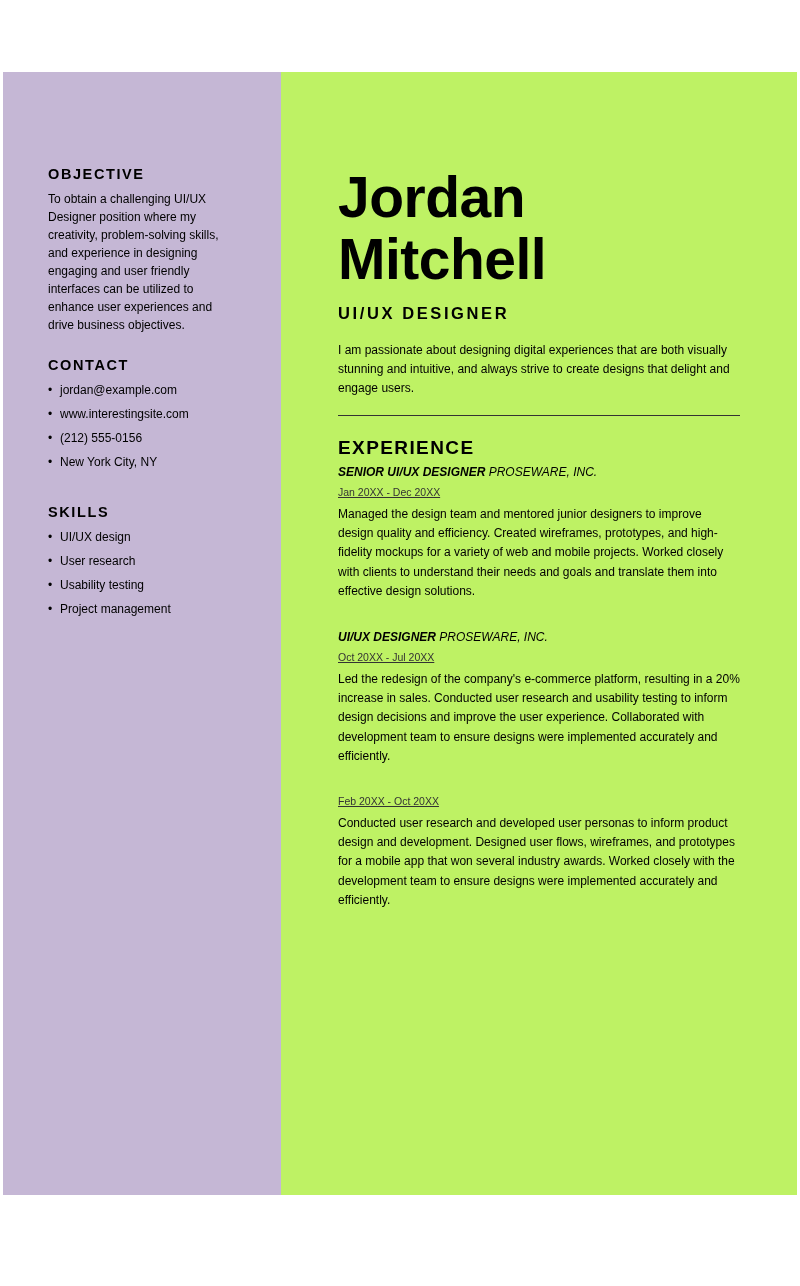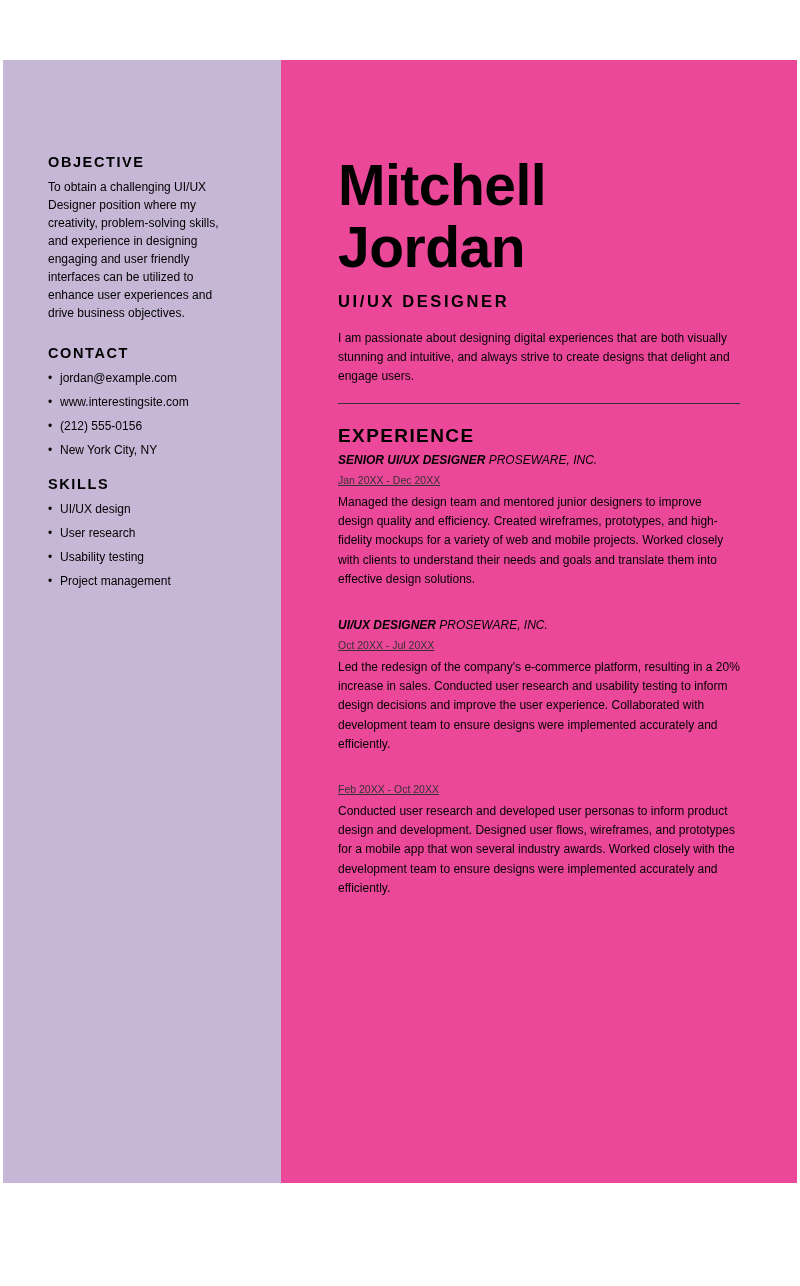--- a/index.html
+++ b/index.html
@@ -1,17 +1,17 @@
 <!DOCTYPE html>
 <html><head>
 <meta charset="utf-8">
 <style>
   html, body { margin: 0; padding: 0; background: #ffffff; }
   body { width: 800px; height: 1286px; position: relative; font-family: "Liberation Sans", sans-serif; color: #000; }
-  .page { position: absolute; left: 3px; top: 60px; width: 794px; height: 1123px; background: #ec4899; }
+  .page { position: absolute; left: 3px; top: 72px; width: 794px; height: 1123px; background: #bef264; }
   .sidebar { position: absolute; left: 0; top: 0; width: 278px; height: 100%; background: #c5b7d5; }
   .side-inner { position: absolute; left: 45px; top: 93px; width: 190px; }
   .side-h { font-size: 14.5px; font-weight: bold; letter-spacing: 1.6px; margin: 0 0 7px 0; line-height: 18px; }
   .side-p { font-size: 12px; line-height: 18px; margin: 0; }
   .side-section { margin-bottom: 22px; }
   .bullets { list-style: none; margin: 0; padding: 0; }
   .bullets li { font-size: 12px; line-height: 18px; margin-bottom: 6px; position: relative; padding-left: 12px; }
   .bullets li .dot { position: absolute; left: 0; top: 0; }
   .edu-school { font-size: 12px; font-weight: bold; line-height: 18px; }
   .edu-line { font-size: 12px; line-height: 18px; }
@@ -34,21 +34,21 @@
 
 <div class="page">
   <div class="sidebar">
     <div class="side-inner">
 
       <div class="side-section">
         <h3 class="side-h">OBJECTIVE</h3>
         <p class="side-p">To obtain a challenging UI/UX Designer position where my creativity, problem-solving skills, and experience in designing engaging and user friendly interfaces can be utilized to enhance user experiences and drive business objectives.</p>
       </div>
 
-      <div class="side-section" style="margin-bottom:16px;">
+      <div class="side-section" style="margin-bottom:32px;">
         <h3 class="side-h">CONTACT</h3>
         <ul class="bullets">
           <li><span class="dot">•</span><span>jordan@example.com</span></li>
           <li><span class="dot">•</span><span>www.interestingsite.com</span></li>
           <li><span class="dot">•</span><span>(212) 555-0156</span></li>
           <li><span class="dot">•</span><span>New York City, NY</span></li>
         </ul>
       </div>
 
 
@@ -60,22 +60,22 @@
           <li><span class="dot">•</span><span>Usability testing</span></li>
           <li><span class="dot">•</span><span>Project management</span></li>
         </ul>
       </div>
 
     </div>
   </div>
 
   <div class="main">
     <h1 class="name">
+      <div>Jordan</div>
       <div>Mitchell</div>
-      <div>Jordan</div>
     </h1>
     <h2 class="title">UI/UX DESIGNER</h2>
     <p class="summary">I am passionate about designing digital experiences that are both visually stunning and intuitive, and always strive to create designs that delight and engage users.</p>
     <hr class="divider">
 
     <h3 class="exp-h">EXPERIENCE</h3>
 
     <div class="job">
       <div class="job-head"><span class="role">SENIOR UI/UX DESIGNER</span> <span>PROSEWARE, INC.</span></div>
       <div class="job-dates">Jan 20XX - Dec 20XX</div>

